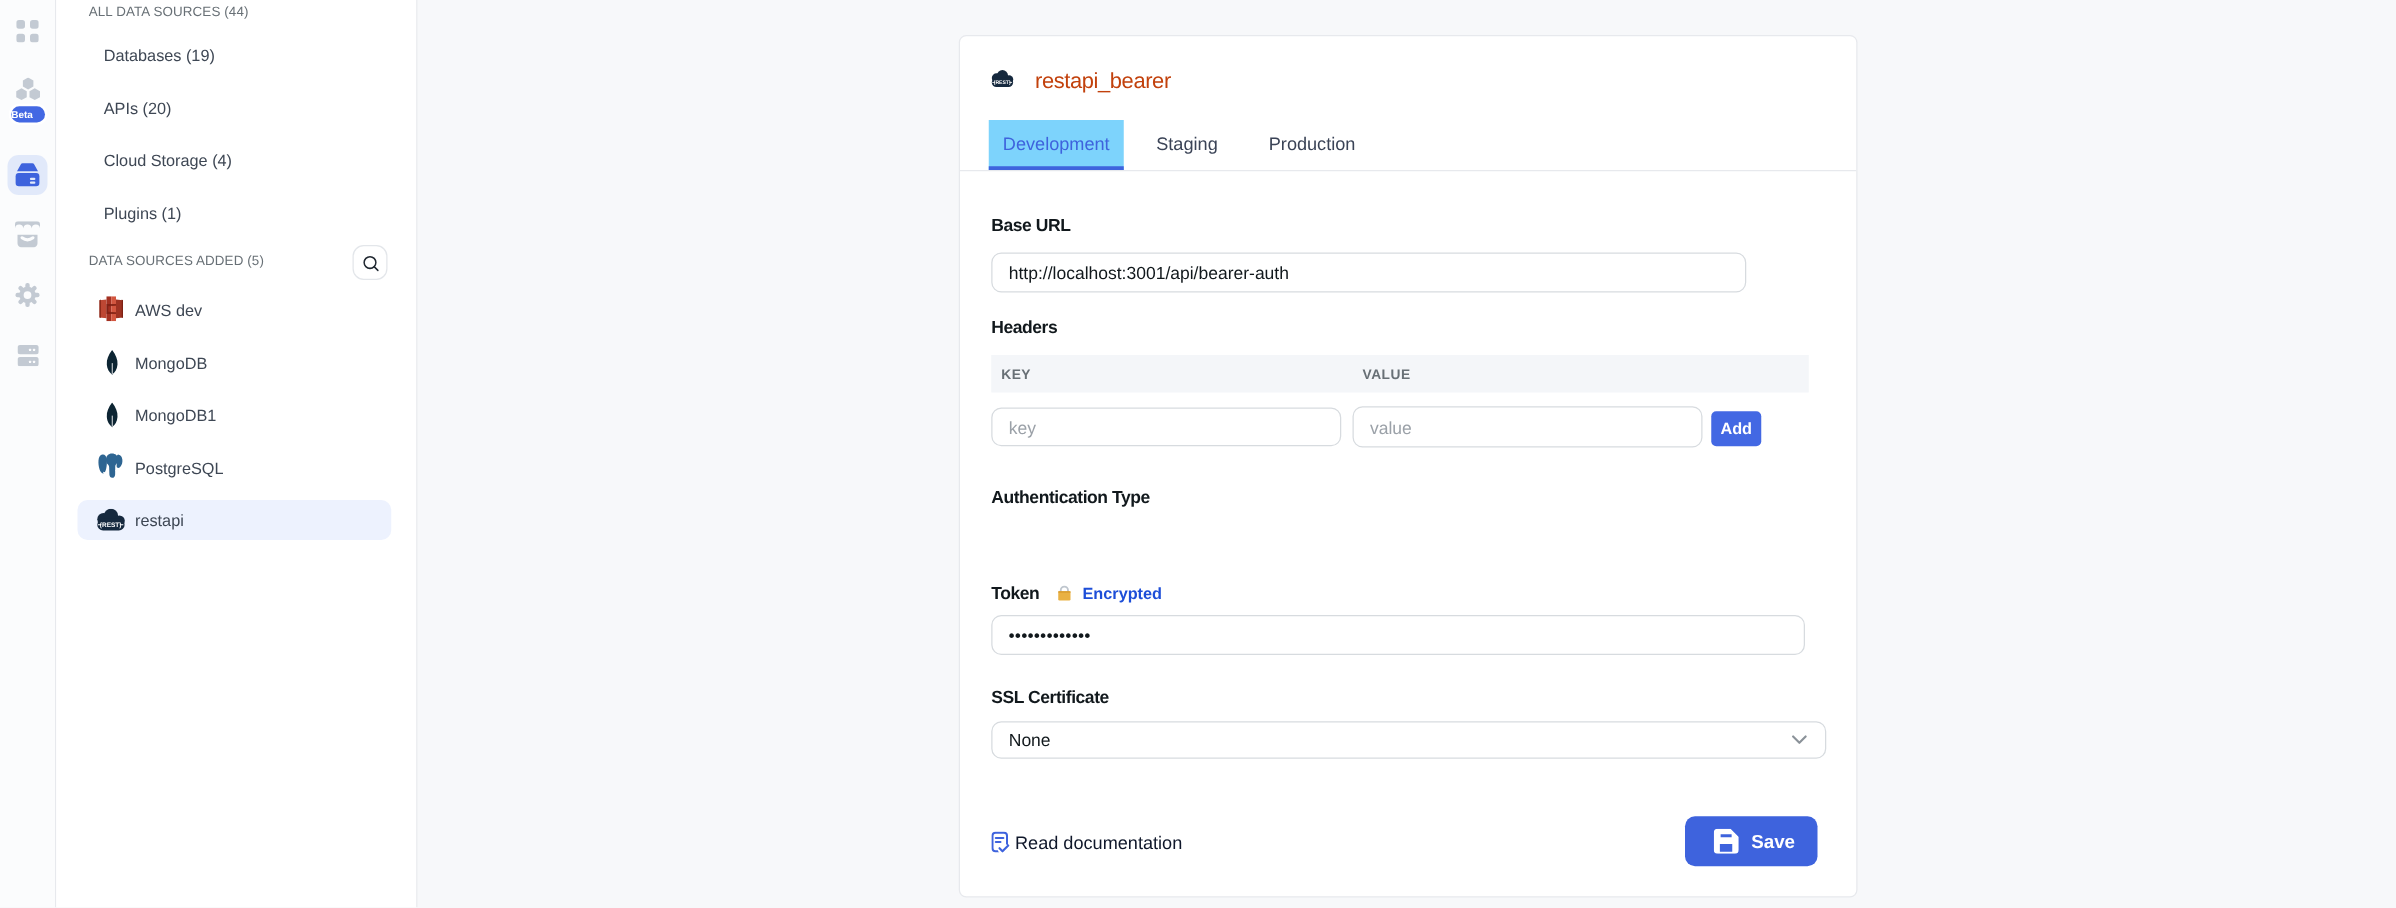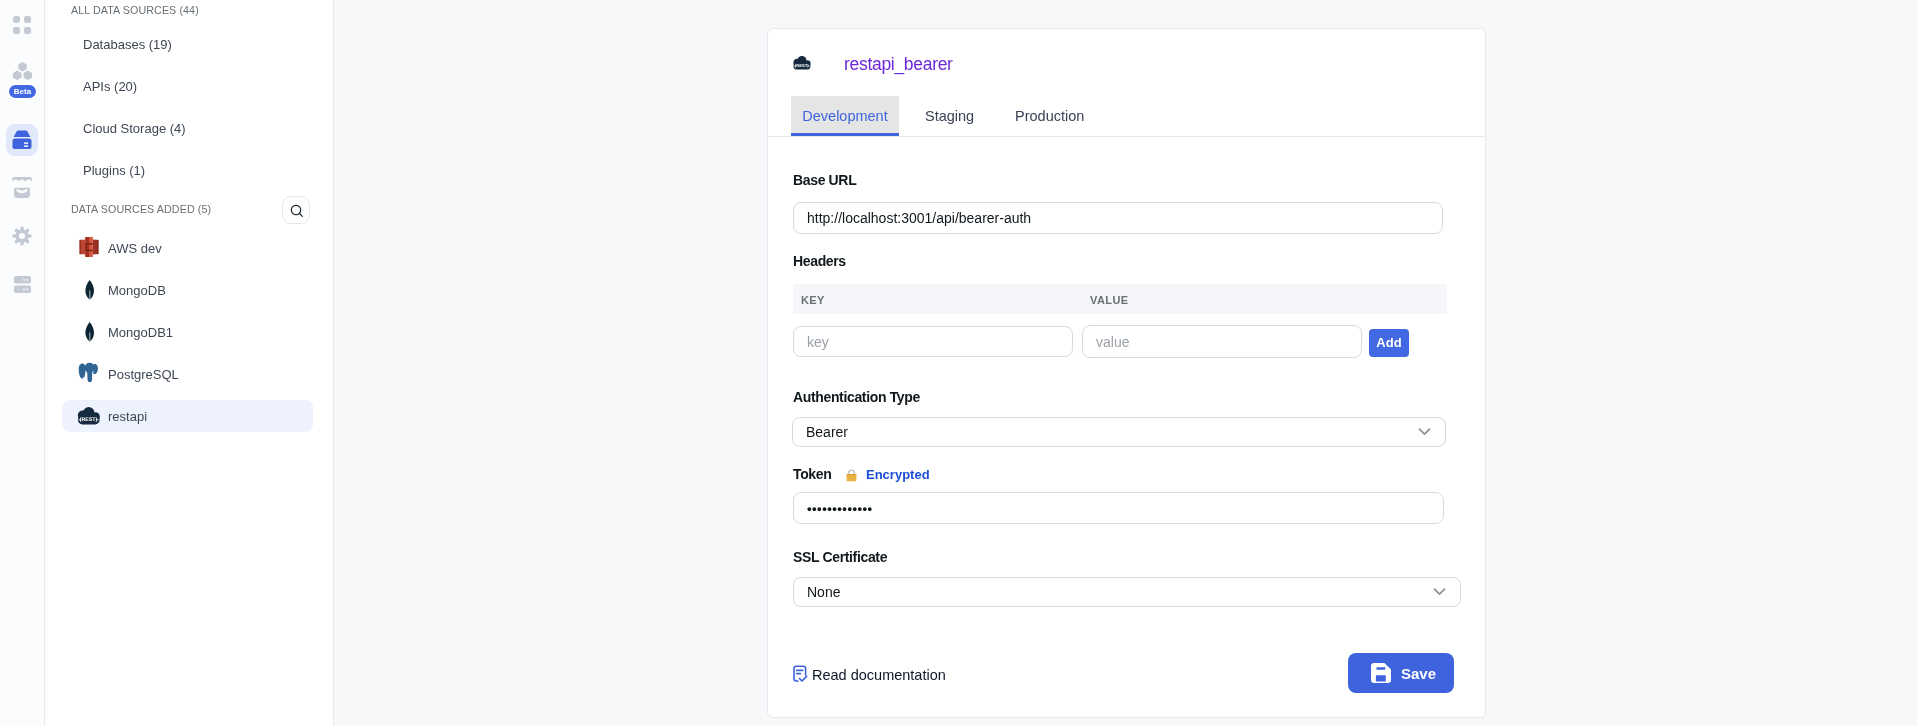--- a/index.html
+++ b/index.html
@@ -35,21 +35,21 @@
           <rect x="11" y="11" width="7" height="7" rx="2.2"></rect>
         </g>
       </svg>
       <svg class="abs" style="left:12px; top:62px;" width="21" height="18" viewBox="0 0 21 18">
 <g fill="#C3CAD3">
           <path d="M10.5 0l4.2 2.4v4.7l-4.2 2.4-4.2-2.4V2.4z"></path>
           <path d="M5.2 8.6l4.2 2.4v4.7L5.2 18 1 15.7v-4.7z"></path>
           <path d="M15.8 8.6L20 11v4.7L15.8 18l-4.2-2.3v-4.7z"></path>
         </g>
       </svg>
-      <div class="abs" style="left:9px; top:85px; width:27px; height:13px; background:#4368E3; border-radius:7px; box-shadow:0 0 0 2px #fff; color:#fff; font-size:8px; font-weight:bold; text-align:center; line-height:13px;">Beta</div>
+      <div class="abs" style="left:9px; top:85px; width:27px; height:13px; background:#4368E3; border-radius:7px; box-shadow:0 0 0 2px #fff; color:#fff; font-size:8px; font-weight:bold; text-align:left; line-height:13px;">Beta</div>
       <div class="abs" style="left:6px; top:124px; width:32px; height:32px; background:#E1E9FA; border-radius:9px;">
 <svg class="abs" style="left:5px; top:5px;" width="22" height="22" viewBox="0 0 22 22">
           <g fill="#3E63DD">
 <path d="M2.6 7.9l3-5.4a1.7 1.7 0 0 1 1.5-0.9h7.8a1.7 1.7 0 0 1 1.5 0.9l3 5.4z"></path>
 <rect x="1.5" y="9.4" width="19" height="10.6" rx="2.6"></rect>
           </g>
 <g fill="#E1E9FA">
             <rect x="12.9" y="13.2" width="4.4" height="1.8" rx="0.9"></rect>
             <rect x="12.9" y="16.2" width="4.4" height="1.8" rx="0.9"></rect>
           </g>
@@ -154,46 +154,43 @@
 <g fill="#16293E">
             <circle cx="13" cy="16" r="9.5"></circle>
             <circle cx="24.5" cy="11" r="11"></circle>
             <circle cx="37.5" cy="18.5" r="8.3"></circle>
             <rect x="3.5" y="15.5" width="42" height="18" rx="9"></rect>
           </g>
 <line x1="4.5" y1="24.5" x2="10" y2="24.5" stroke="#fff" stroke-width="1.6"></line>
           <line x1="38" y1="24.5" x2="43.5" y2="24.5" stroke="#fff" stroke-width="1.6"></line>
           <text x="24" y="27.8" text-anchor="middle" font-family="Liberation Sans, sans-serif" font-size="10" font-weight="bold" fill="#fff" text-rendering="geometricPrecision">(REST)</text>
 </svg></div>
-    <div class="abs" style="left:76px; top:25px; font-size:17.5px; letter-spacing:-0.3px; color:#6d28d9;">restapi_bearer</div>
+    <div class="abs" style="left:60px; top:25px; font-size:17.5px; letter-spacing:-0.3px; color:#c2410c;">restapi_bearer</div>
     <div id="tabs" class="abs" style="left:0; top:67px; width:717px; height:41px; border-bottom:1px solid #E7E9ED;">
-      <div class="abs" style="left:23px; top:0px; width:108px; height:40px; background:#e5e5e5; border-bottom:3px solid #3E63DD; text-align:center;">
+      <div class="abs" style="left:23px; top:0px; width:108px; height:40px; background:#7dd3fc; border-bottom:3px solid #3E63DD; text-align:center;">
         <div style="margin-top:12px; font-size:14.5px; color:#3E63DD;">Development</div>
       </div>
       <div class="abs" style="left:157px; top:12px; font-size:14.5px; color:#3A4356;">Staging</div>
       <div class="abs" style="left:247px; top:12px; font-size:14.5px; color:#3A4356;">Production</div>
     </div>
     <div class="label" style="left:25px; top:144px;">Base URL</div>
-    <div class="input" style="left:25px; top:173px; width:650px; height:32px;">http://localhost:3001/api/bearer-auth</div>
+    <div class="input" style="left:25px; top:173px; width:604px; height:32px;">http://localhost:3001/api/bearer-auth</div>
     <div class="label" style="left:25px; top:225px;">Headers</div>
     <div class="abs" style="left:25px; top:255px; width:654px; height:30px; background:#F4F6F9;">
       <span style="position:absolute; left:8px; top:10px; font-size:11px; font-weight:bold; color:#687076; letter-spacing:0.4px;">KEY</span>
       <span style="position:absolute; left:297px; top:10px; font-size:11px; font-weight:bold; color:#687076; letter-spacing:0.4px;">VALUE</span>
     </div>
     <div class="input" style="left:25px; top:297px; width:280px; height:31px;">
         <span class="ph">key</span>
       </div>
     <div class="input" style="left:314px; top:296px; width:280px; height:33px;">
         <span class="ph">value</span>
       </div>
     <div class="abs" style="left:601px; top:300px; width:40px; height:28px; background:#4368E3; border-radius:4px; color:#fff; font-size:13px; font-weight:bold; text-align:center; line-height:28px;">Add</div>
     <div class="label" style="left:25px; top:361px;">Authentication Type</div>
-    <div class="input" style="left:24px; top:388px; width:654px; height:30px;">Bearer<svg style="position:absolute; right:14px; top:50%; margin-top:-4px;" width="13" height="8" viewBox="0 0 13 8">
-<path d="M1.5 1.2L6.5 6.2 11.5 1.2" fill="none" stroke="#8B9299" stroke-width="1.7" stroke-linecap="round" stroke-linejoin="round"></path>
-        </svg></div>
     <div class="label" style="left:25px; top:438px;">Token</div>
     <div id="lock" class="abs" style="left:77px; top:439px;"><svg width="13" height="13" viewBox="0 0 13 13">
 <path d="M3.6 6V4.2a2.9 2.9 0 0 1 5.8 0V6" fill="none" stroke="#BFC6CE" stroke-width="1.5"></path>
 <rect x="1.6" y="5" width="9.8" height="7.3" rx="1" fill="#E9B143"></rect>
 <rect x="1.6" y="5" width="9.8" height="1.1" fill="#D89A2B"></rect>
         </svg></div>
     <div class="abs" style="left:98px; top:438px; font-size:13px; font-weight:bold; color:#1d4ed8;">Encrypted</div>
     <div class="input" style="left:25px; top:463px; width:651px; height:32px; font-weight:bold; letter-spacing:0.5px; font-size:13px;">•••••••••••••</div>
     <div class="label" style="left:25px; top:521px;">SSL Certificate</div>
     <div class="input" style="left:25px; top:548px; width:668px; height:30px;">None<svg style="position:absolute; right:14px; top:50%; margin-top:-4px;" width="13" height="8" viewBox="0 0 13 8">

